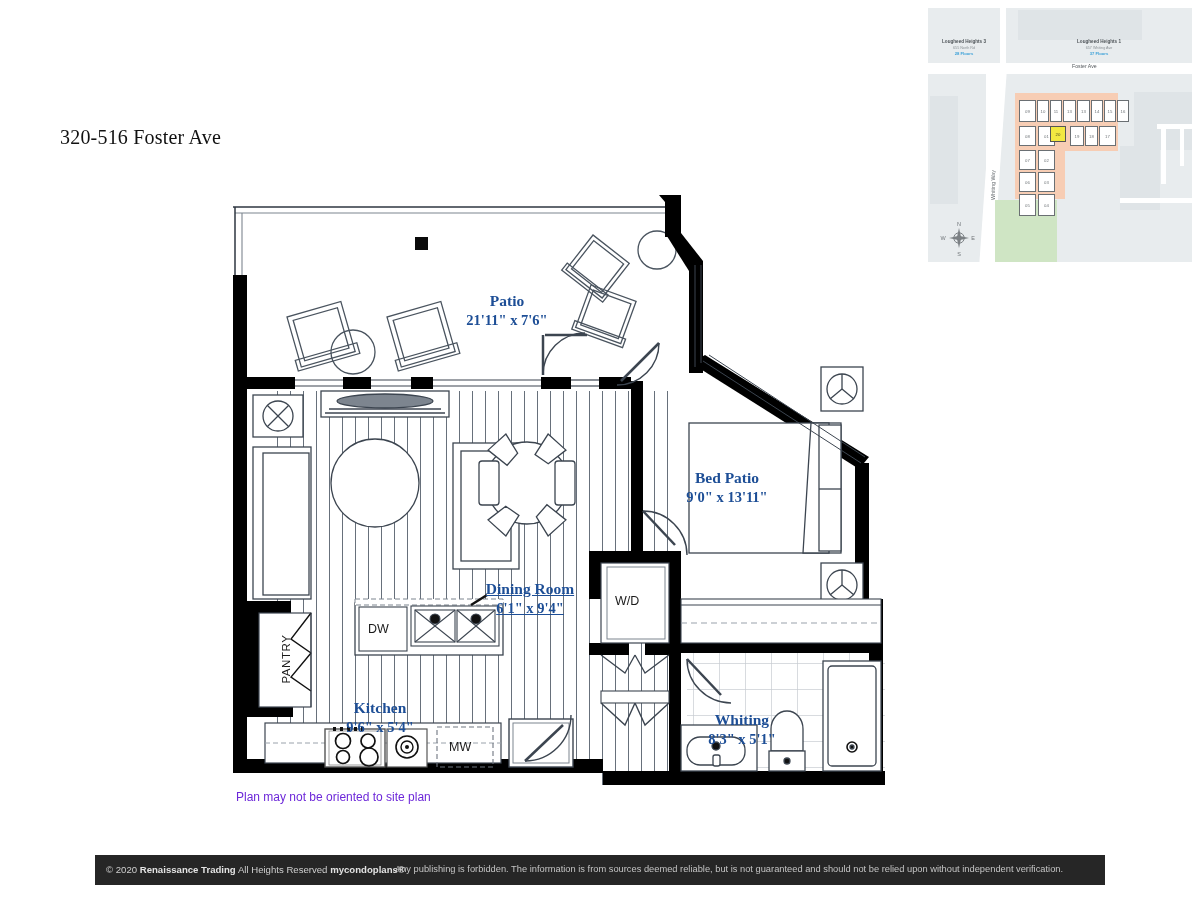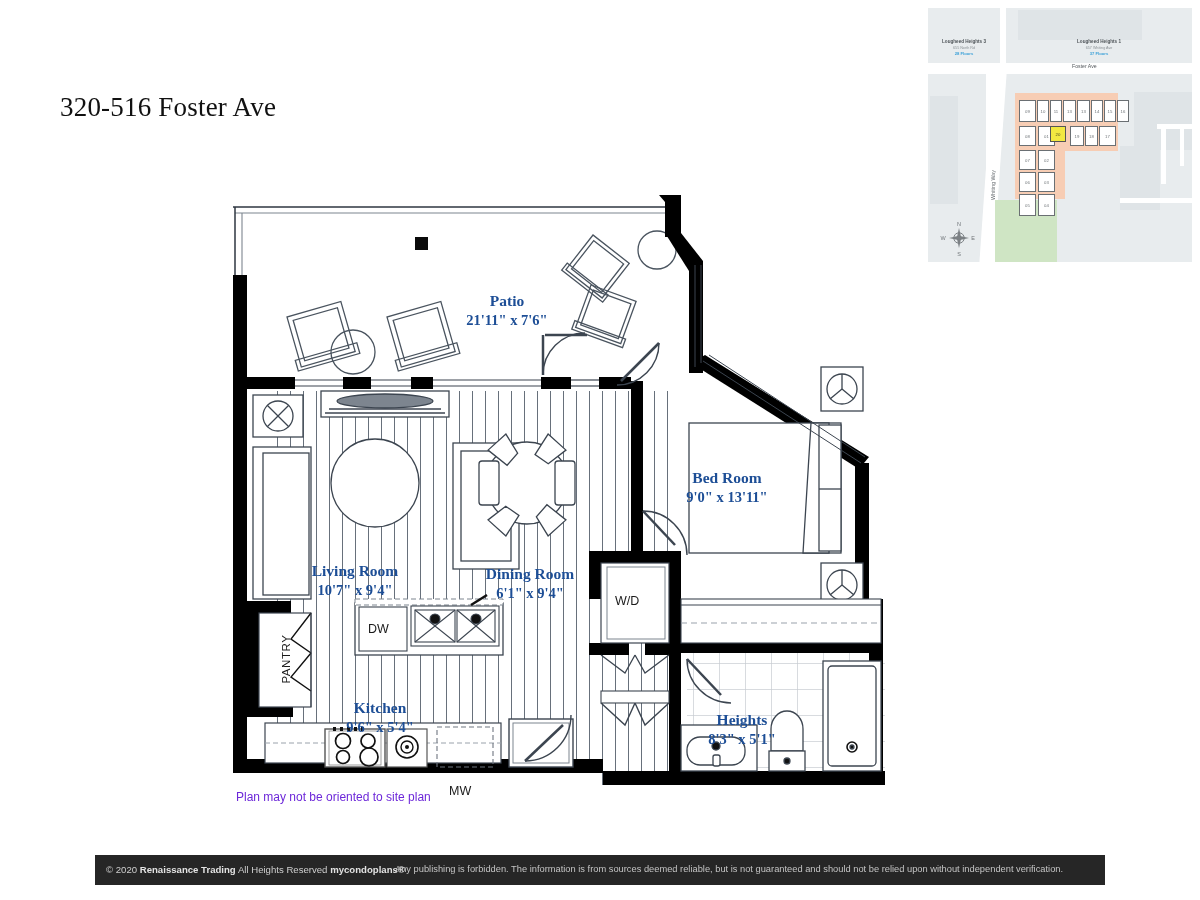--- a/index.html
+++ b/index.html
@@ -18,24 +18,25 @@
 
   
   #title-block {
     position: absolute;
     left: 60px; top: 90px;
     font-family: "Liberation Serif", serif;
     color: #111111;
     line-height: 1.28;
   }
   #title-block .tline {
-    font-size: 27px;
+    font-size: 20px;
     font-weight: 400;
     letter-spacing: 0.2px;
     white-space: nowrap;
+    margin-top: 35px;
   }
 
   
   #sitemap {
     position: absolute;
     left: 920px; top: 0px;
     width: 280px; height: 265px;
     background: #ffffff;
   }
   .sm-block { position: absolute; background: #e8ecee; }
@@ -556,47 +557,43 @@
         <line x1="478" y1="166" x2="636" y2="268"></line>
         <line x1="484" y1="160" x2="640" y2="262"></line>
       </g>
     </svg>
 
     <div class="rm-label" style="left:192px; top:68px; width:180px;">
       <span class="rn">Patio</span>
       <span class="rd">21'11" x 7'6"</span>
     </div>
 
-    <div class="rm-label" style="left:40px; top:338px; width:180px;">
-      <span class="rn">Living Room</span>
-      <span class="rd">10'7" x 9'4"</span>
-    </div>
-
-    <div class="rm-label" style="left:215px; top:341px; width:180px;">
+
+    <div class="rm-label" style="left:215px; top:356px; width:180px;text-decoration:underline;">
       <span class="rn">Dining Room</span>
       <span class="rd">6'1" x 9'4"</span>
     </div>
 
     <div class="rm-label" style="left:418px; top:245px; width:168px;">
-      <span class="rn">Bed Room</span>
+      <span class="rn">Bed Patio</span>
       <span class="rd">9'0" x 13'11"</span>
     </div>
 
     <div class="rm-label" style="left:65px; top:475px; width:180px;">
       <span class="rn">Kitchen</span>
       <span class="rd">9'6" x 5'4"</span>
     </div>
 
     <div class="rm-label" style="left:432px; top:487px; width:170px;">
-      <span class="rn">Heights</span>
+      <span class="rn">Whiting</span>
       <span class="rd">8'3" x 5'1"</span>
     </div>
 
     <div class="blk-label" style="left:143px; top:427px;text-align:center;">DW</div>
-    <div class="blk-label" style="left:224px; top:545px;margin-top:44px;">MW</div>
+    <div class="blk-label" style="left:224px; top:545px;">MW</div>
     <div class="blk-label" style="left:390px; top:399px;">W/D</div>
     <div class="blk-label" id="lbl-pantry" style="left:28px; top:458px; width:66px; text-align:center;">PANTRY</div>
   </div>
 
   <div id="disclaimer">Plan may not be oriented to site plan</div>
 
   <div id="footer">
     <div class="f-left">
       <span>© 2020</span>
       <b>Renaissance Trading</b>

